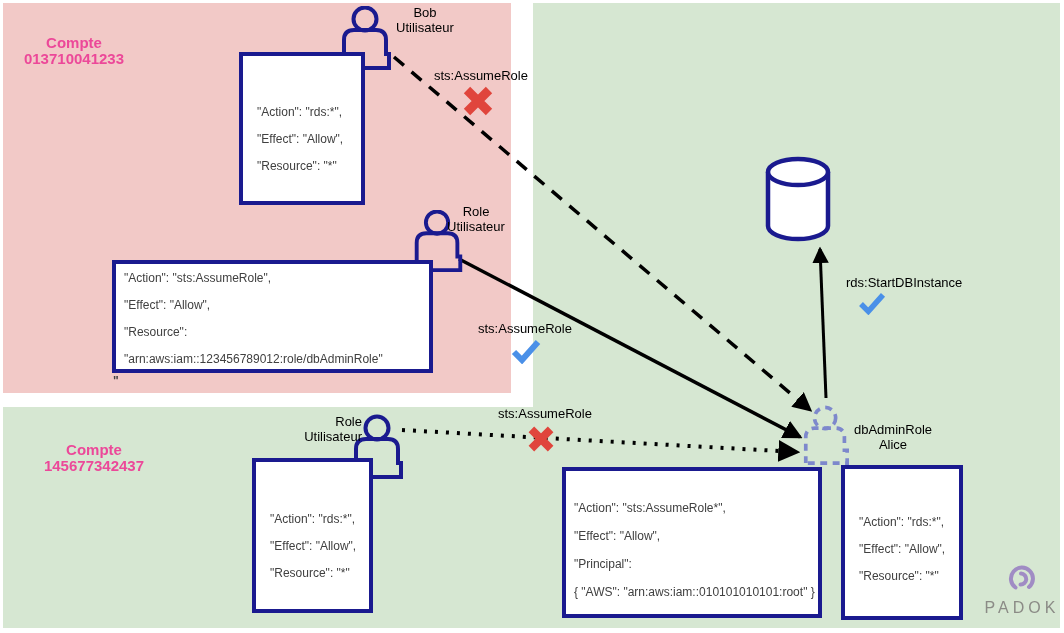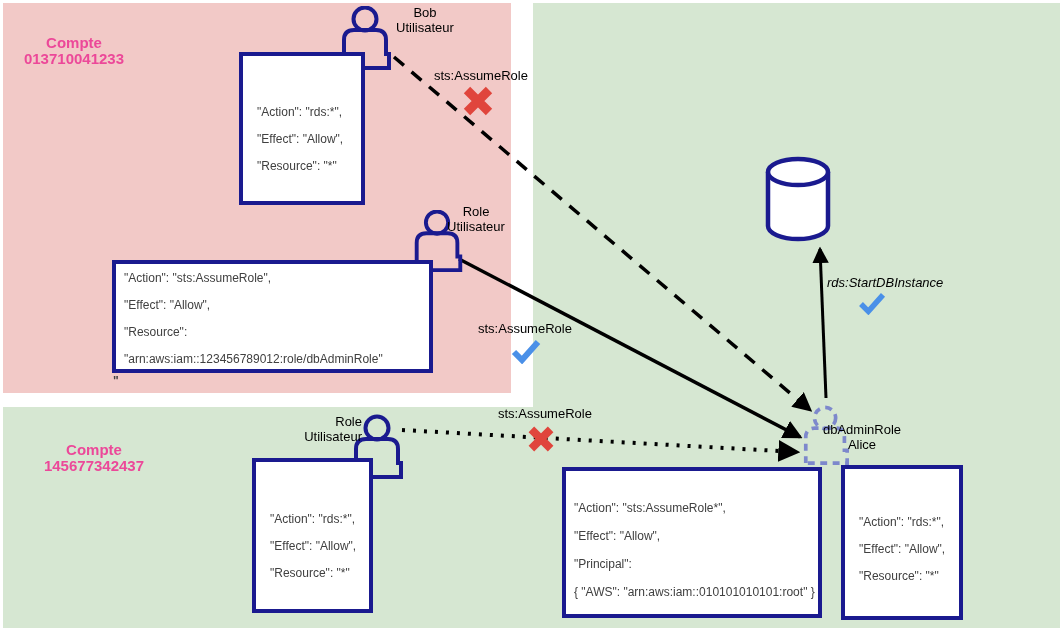--- a/index.html
+++ b/index.html
@@ -123,21 +123,21 @@
     <div class="pline" style="top:73px; padding-left:14px;">"Effect": "Allow",</div>
     <div class="pline" style="top:100px; padding-left:14px;">"Resource": "*"</div>
   </div>
 
   <div class="node-icon over-boxes" style="left:803px; top:404px; width:46px; height:63px;">
     <svg width="46" height="63" viewBox="0 0 50 64">
       <circle cx="24" cy="13" r="11.5" fill="none" stroke="#7d88cc" stroke-width="4" stroke-dasharray="7.5 6"></circle>
       <path d="M 3,62 V 34 Q 3,24 13,24 H 35 Q 45,24 45,34 V 48 H 48 V 62 Z" fill="none" stroke="#7d88cc" stroke-width="4" stroke-dasharray="7.5 6"></path>
     </svg>
   </div>
-  <div class="node-label" style="left:807px; top:422px; width:110px;">
+  <div class="node-label" style="left:838px; top:422px; width:110px;">
     <div class="node-name">dbAdminRole</div>
     <div>Alice</div>
   </div>
 
   <div class="node-icon" style="left:764px; top:156px; width:68px; height:88px;">
     <svg width="68" height="88" viewBox="0 0 68 88">
       <path d="M 4,16 V 70 A 30 13 0 0 0 64 70 V 16" fill="#ffffff" stroke="#1a1a8f" stroke-width="4.5"></path>
       <ellipse cx="34" cy="16" rx="30" ry="13" fill="#ffffff" stroke="#1a1a8f" stroke-width="4.5"></ellipse>
     </svg>
   </div>
@@ -156,21 +156,30 @@
       </svg>
   </div>
 
   <div class="edge-label" style="left:498px; top:406px;">sts:AssumeRole</div>
   <div class="status-icon" style="left:527px; top:425px;">
     <svg width="28" height="28" viewBox="0 0 32 32">
         <path d="M5,5 L27,27 M27,5 L5,27" stroke="#e0453c" stroke-width="9"></path>
       </svg>
   </div>
 
-  <div class="edge-label" style="left:827px; top:275px;font-style:italic;">rds:StartDBInstance</div>
+  <div class="edge-label" style="left:846px; top:275px;">rds:StartDBInstance</div>
   <div class="status-icon" style="left:858px; top:293px;">
     <svg width="28" height="22" viewBox="0 0 30 24">
         <path d="M3,12 L11,20 L27,2" fill="none" stroke="#4a90e8" stroke-width="6"></path>
       </svg>
   </div>
 
+  <div class="logo" style="left:984px; top:564px; width:76px;">
+    <div>
+      <svg width="30" height="30" viewBox="0 0 30 30">
+        <path d="M 8.5,23.5 A 11 11 0 1 1 22,23" fill="none" stroke="#a08cc4" stroke-width="4" stroke-linecap="round"></path>
+        <path d="M 14,9.5 A 5.5 5.5 0 1 1 13.5,20.5" fill="none" stroke="#a08cc4" stroke-width="4" stroke-linecap="round"></path>
+      </svg>
+    </div>
+    <div class="logo-text">PADOK</div>
+  </div>
 
 </div>
 
 </body></html>

